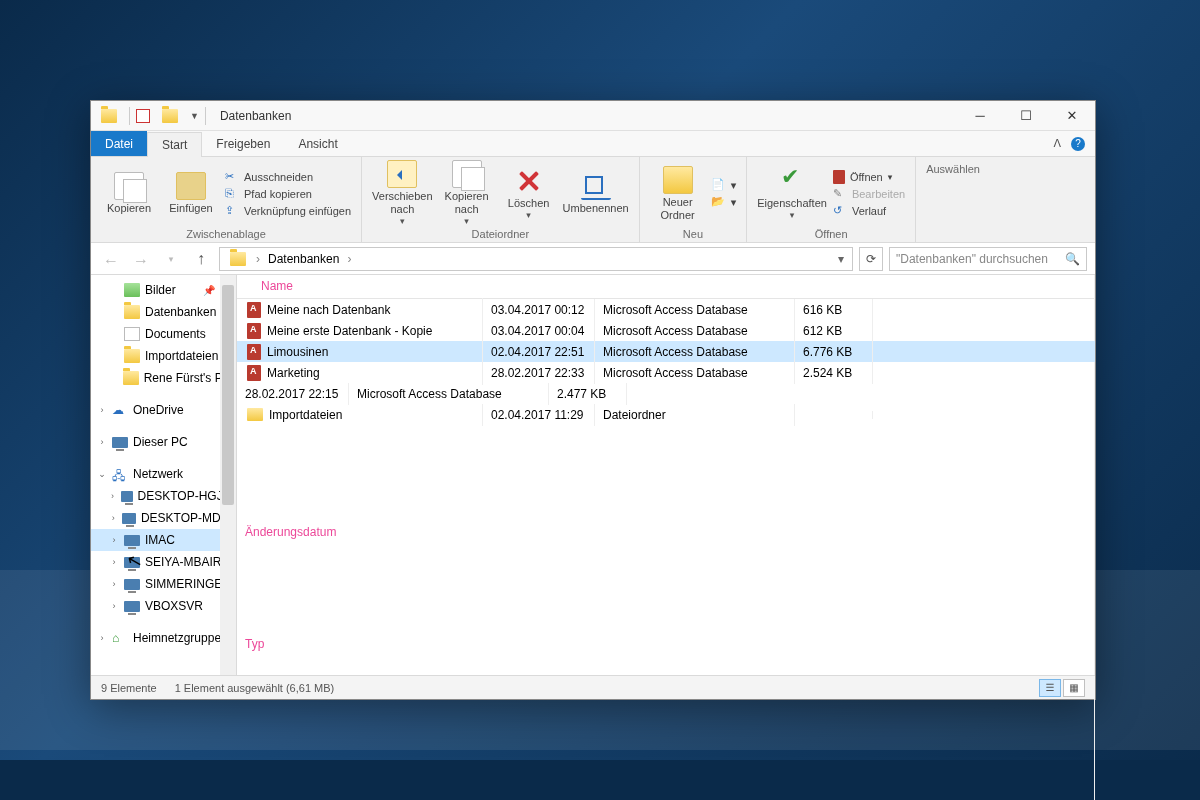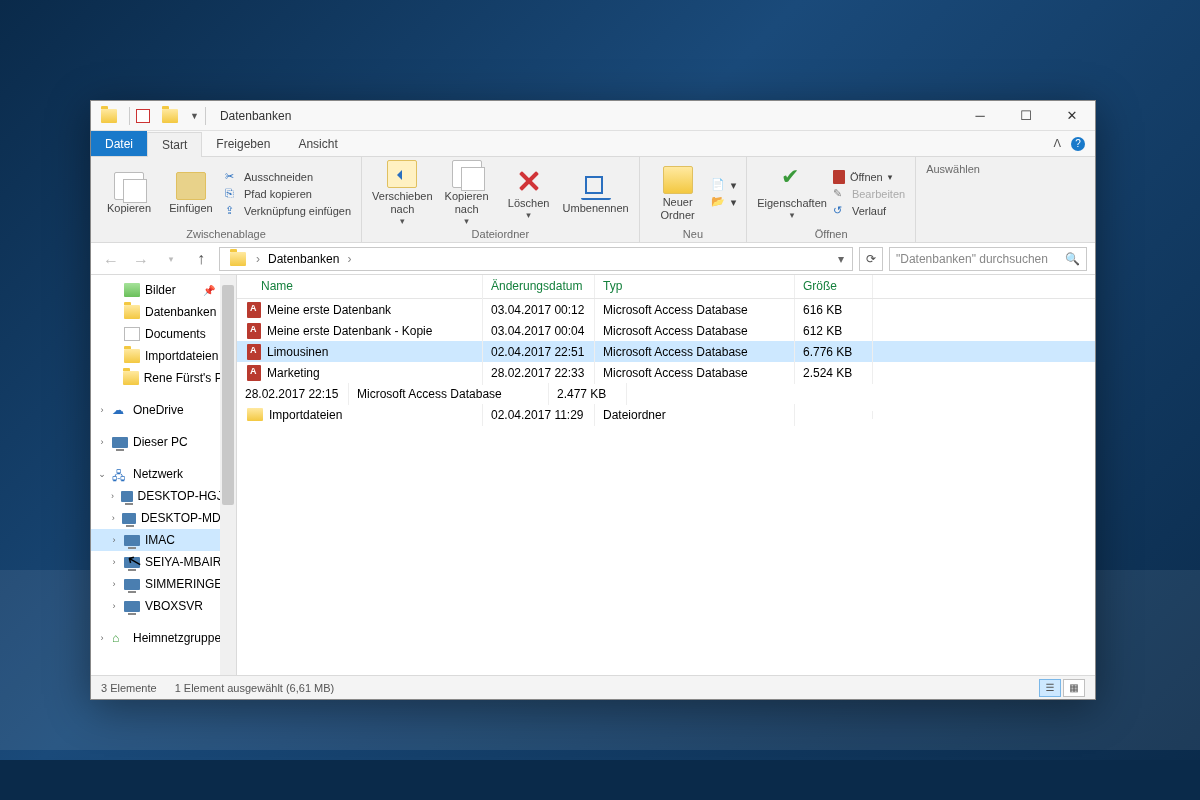--- a/index.html
+++ b/index.html
@@ -78,21 +78,21 @@
 .ico{width:16px;height:14px;display:inline-block;}
 .ico-pic{background:linear-gradient(#a6e29a,#6abf5a);border-radius:1px;}
 .ico-doc{background:#fff;border:1px solid #bbb;}
 .ico-cloud{color:#2a6fbf;}
 .ico-pc{background:#4a7eb0;width:16px;height:11px;border-radius:1px;position:relative;}
 .ico-pc:after{content:"";position:absolute;bottom:-3px;left:4px;width:8px;height:2px;background:#888;}
 .ico-net{color:#2a6fbf;}
 .ico-home{color:#3a9a3a;}
 
 .filepane{flex:1;display:flex;flex-direction:column;font-size:12px;}
-.cols{display:flex;height:24px;border-bottom:1px solid #e5e5e5;color:#15803d;}
+.cols{display:flex;height:24px;border-bottom:1px solid #e5e5e5;color:#ec4899;flex-direction:column;}
 .col{padding:4px 8px;border-right:1px solid #eee;}
 .c-name{flex:0 0 246px;padding-left:24px;} .c-date{flex:0 0 112px;} .c-type{flex:0 0 200px;} .c-size{flex:0 0 78px;text-align:left;}
 .row{display:flex;height:21px;align-items:center;}
 .row .c-name{display:flex;align-items:center;gap:6px;padding-left:10px;}
 .row.sel{background:#cde8ff;}
 .fico{width:14px;height:16px;display:inline-block;}
 .fi-access{background:#b93a2f;border-radius:1px;position:relative;}
 .fi-access:after{content:"A";position:absolute;color:#fff;font-size:9px;left:3px;top:1px;font-weight:bold;}
 .fi-folder{width:16px;height:13px;background:linear-gradient(#ffe9a0,#f3c841);border-radius:1px;}
 
@@ -352,21 +352,21 @@
       <div class="cols">
         <div class="col c-name">Name</div>
         <div class="col c-date">Änderungsdatum</div>
         <div class="col c-type">Typ</div>
         <div class="col c-size">Größe</div>
       </div>
       <div id="rows">
           <div class="row">
             <div class="col c-name">
               <span class="fico fi-access"></span>
-              <span>Meine erste Datenbank</span>
+              <span>Meine nach Datenbank</span>
             </div>
             <div class="col c-date">03.04.2017 00:12</div>
             <div class="col c-type">Microsoft Access Database</div>
             <div class="col c-size">616 KB</div>
           </div>
           <div class="row">
             <div class="col c-name">
               <span class="fico fi-access"></span>
               <span>Meine erste Datenbank - Kopie</span>
             </div>
@@ -404,21 +404,21 @@
             </div>
             <div class="col c-date">02.04.2017 11:29</div>
             <div class="col c-type">Dateiordner</div>
             <div class="col c-size"></div>
           </div>
         </div>
     </div>
   </div>
 
   <div class="status">
-    <span>3 Elemente</span>
+    <span>9 Elemente</span>
     <span>1 Element ausgewählt (6,61 MB)</span>
     <div class="view-btns">
       <div class="vbtn active">☰</div>
       <div class="vbtn">▦</div>
     </div>
   </div>
 
 </div>
 
 <div class="cursor">↖</div>

